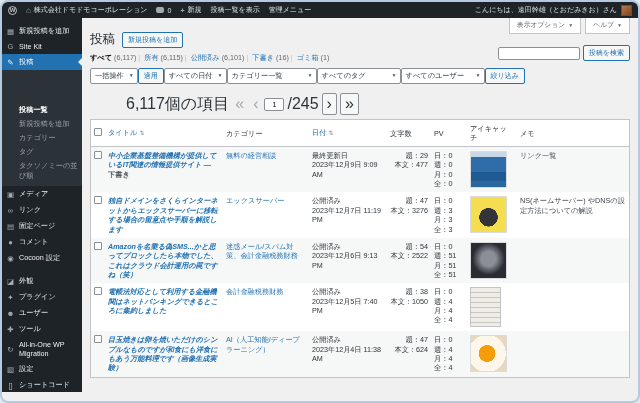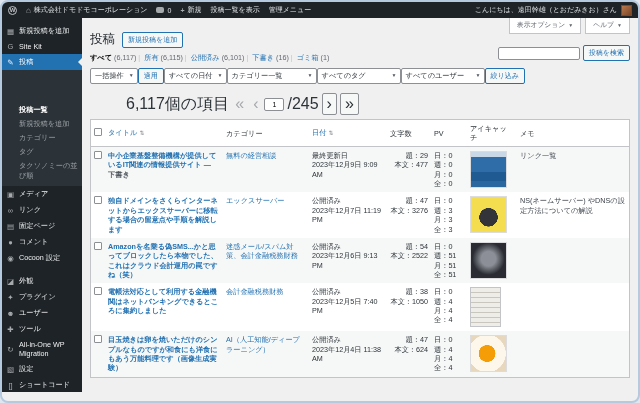--- a/index.html
+++ b/index.html
@@ -70,21 +70,21 @@
   table.posts { width:100%; margin-top:4px; border-collapse:collapse; background:#fff;
                 border:1px solid #c3c4c7; font-size:7.2px; color:#2c3338; }
   .posts th { text-align:left; font-weight:400; padding:4px 3px; border-bottom:1px solid #c3c4c7; vertical-align:middle; line-height:1.25; }
   .posts td { padding:4px 3px; vertical-align:top; line-height:1.3; }
   .posts tbody tr:nth-child(odd) { background:#f6f7f7; }
   .th-sort { color:#2271b1; cursor:pointer; }
   .sort-g { font-size:6px; color:#8c8f94; }
   .cb { width:8px; height:8px; border:1px solid #8c8f94; border-radius:1px; background:#fff; display:inline-block; cursor:pointer; }
   .c-cb { width:13px; } .c-title { width:118px; } .c-cat { width:86px; } .c-date { width:78px; }
   .c-chars { width:44px; } .c-pv { width:36px; } .c-thumb { width:50px; } .c-memo { width:auto; }
-  .post-title { color:#2271b1; font-weight:700; cursor:pointer; }
+  .post-title { color:#2271b1; font-weight:700; cursor:pointer;font-style:italic; }
   .draft-suffix { color:#50575e; font-weight:700; }
   .cat-link { color:#2271b1; cursor:pointer; }
   .chars-cell { text-align:right; }
   .pv-cell div { white-space:nowrap; }
   .memo-cell { color:#3c434a; }
 
   .thumb { width:37px; height:37px; border:1px solid #dcdcde; }
   .t-web { background:linear-gradient(180deg,#c9d8e6 0 14%,#2f6da8 14% 58%,#1f5a92 58% 82%,#2a66a0 82% 100%); }
   .t-server { background:radial-gradient(circle at 50% 58%, #33343a 0 34%, #f4dd4e 35% 100%); }
   .t-photo { background:radial-gradient(circle at 50% 45%, #8c8f97 0 28%, #2b2c33 62% 100%); }

